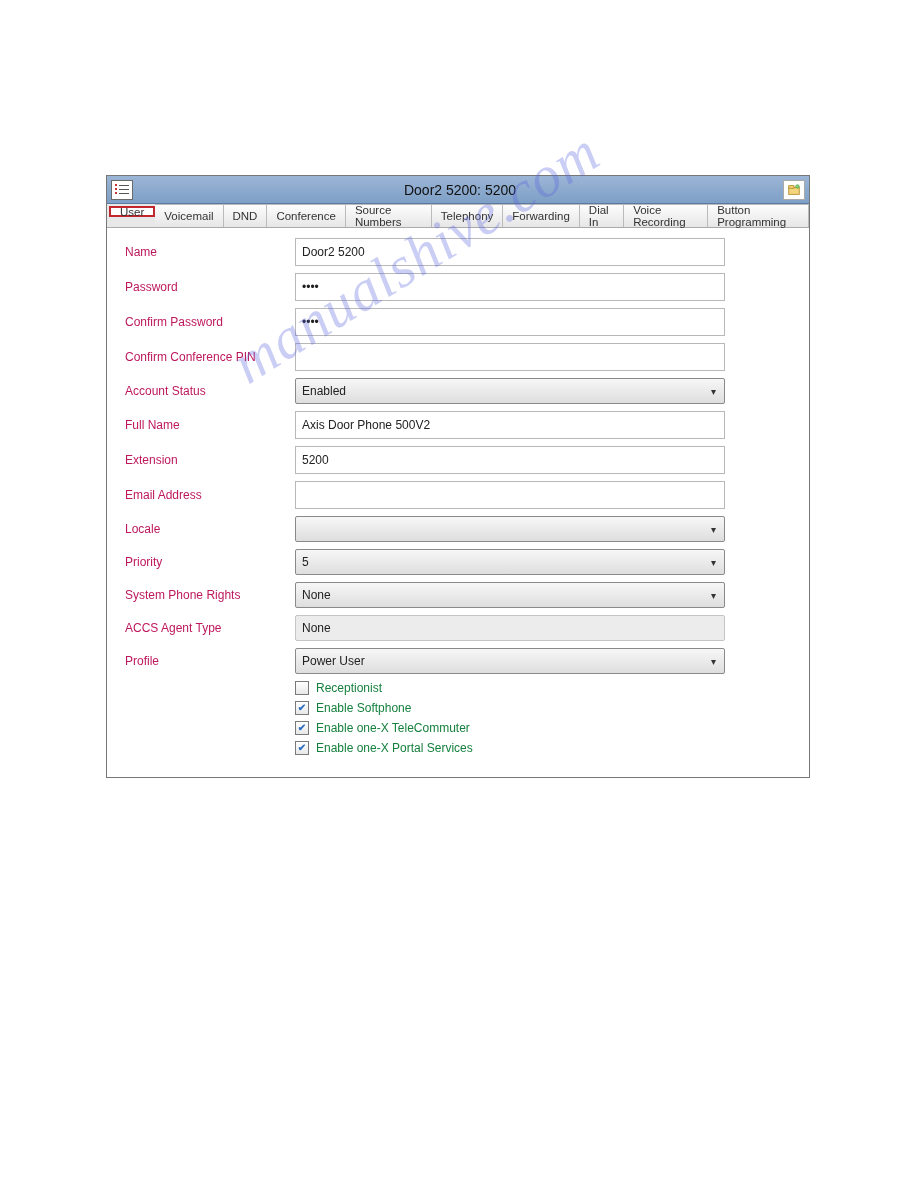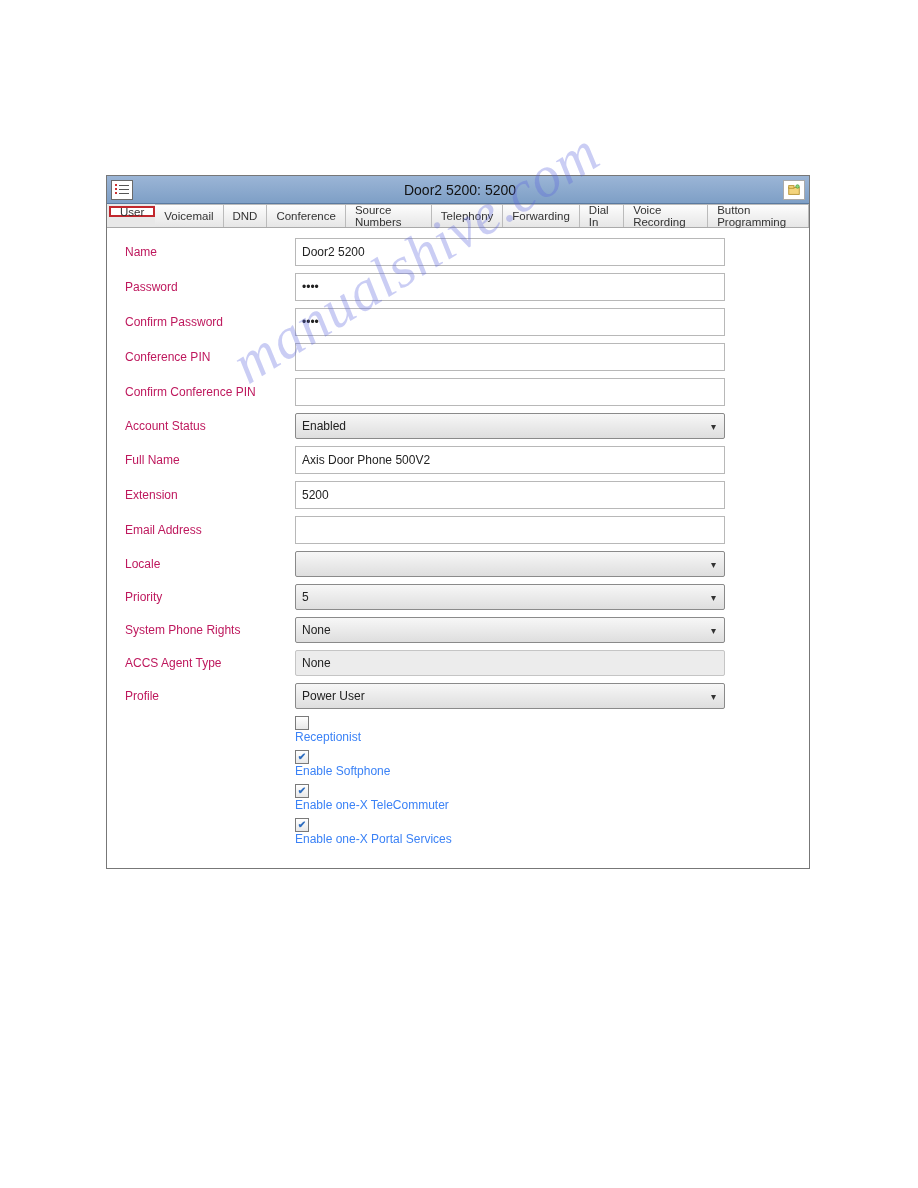--- a/index.html
+++ b/index.html
@@ -20,21 +20,21 @@
   .tab:first-child.active { margin-left: 2px; margin-top: 2px; margin-bottom: 10px; }
   .form-body { padding: 10px 18px 16px 18px; background: #fff; }
   .form-row { display: flex; align-items: center; margin-bottom: 7px; min-height: 22px; }
   .form-label { width: 170px; font-size: 12px; color: #be185d; }
   .text-input { width: 430px; height: 28px; border: 1px solid #b8b8b8; background: #fff; padding: 0 6px; font-size: 12px; color: #222; display: flex; align-items: center; }
   .dropdown { width: 430px; height: 22px; border: 1px solid #8a8a8a; background: linear-gradient(#f7f7f7, #dedede); padding: 12px 6px; font-size: 12px; color: #222; display: flex; align-items: center; position: relative; cursor: default; border-radius: 2px; }
   .dropdown::after { content: "▾"; position: absolute; right: 8px; top: 50%; transform: translateY(-50%); font-size: 10px; color: #333; }
   .dropdown.readonly { background: #ececec; border: 1px solid #c5c5c5; }
   .dropdown.readonly::after { content: ""; }
   .checks { margin-left: 170px; }
-  .check-row { display: flex; align-items: flex-start; margin-bottom: 6px; font-size: 12px; color: #3b82f6; flex-direction: column; }
+  .check-row { display: flex; align-items: flex-end; margin-bottom: 6px; font-size: 12px; color: #15803d; }
   .cbox { width: 14px; height: 14px; border: 1px solid #7a7a7a; background: linear-gradient(#fff, #e8e8e8); margin-right: 7px; display: flex; align-items: center; justify-content: center; font-size: 10px; color: #1a5fb4; }
   .cbox.checked::before { content: "✔"; color: #2e6dbf; font-weight: bold; line-height: 1; }
   .watermark { position: absolute; left: 220px; top: 340px; font-size: 58px; color: rgba(90,100,220,0.32); transform: rotate(-32deg); transform-origin: left top; font-style: italic; pointer-events: none; user-select: none; white-space: nowrap; font-family: Georgia, "Times New Roman", serif; letter-spacing: 1px; }
 </style>
 </head>
 <body>
 
 <div class="page">
   <div class="window">
     <div class="titlebar">
@@ -71,24 +71,20 @@
         <div class="form-label">Name</div>
         <div class="text-input">Door2 5200</div>
       </div>
       <div class="form-row">
         <div class="form-label">Password</div>
         <div class="text-input">••••</div>
       </div>
       <div class="form-row">
         <div class="form-label">Confirm Password</div>
         <div class="text-input">••••</div>
-      </div>
-      <div class="form-row">
-        <div class="form-label">Conference PIN</div>
-        <div class="text-input"></div>
       </div>
       <div class="form-row">
         <div class="form-label">Confirm Conference PIN</div>
         <div class="text-input"></div>
       </div>
       <div class="form-row">
         <div class="form-label">Account Status</div>
         <div class="dropdown">Enabled</div>
       </div>
       <div class="form-row">

